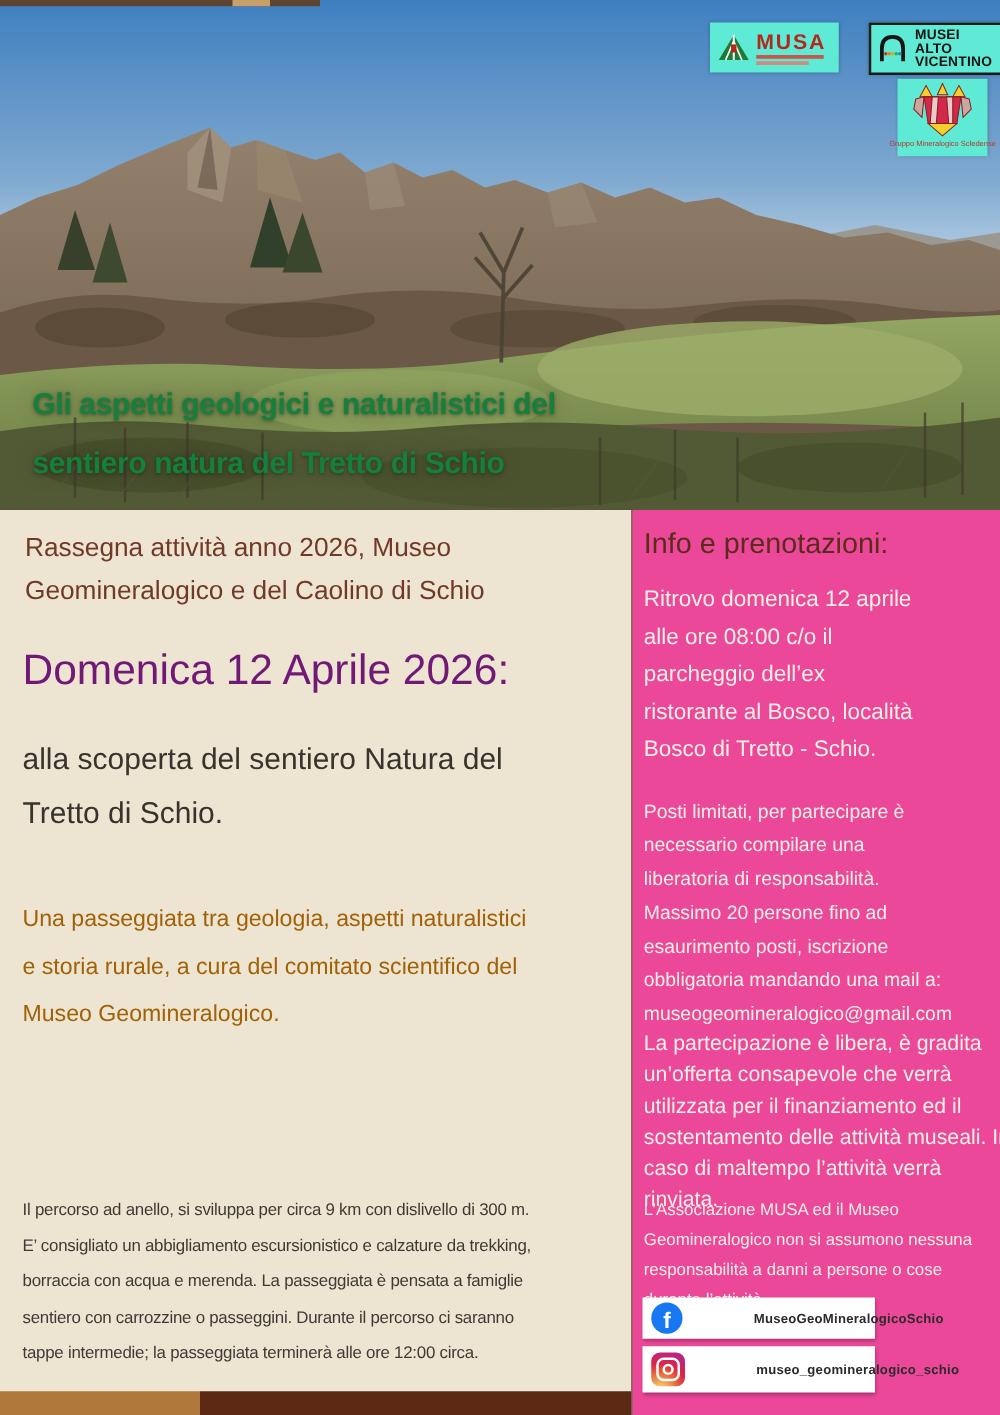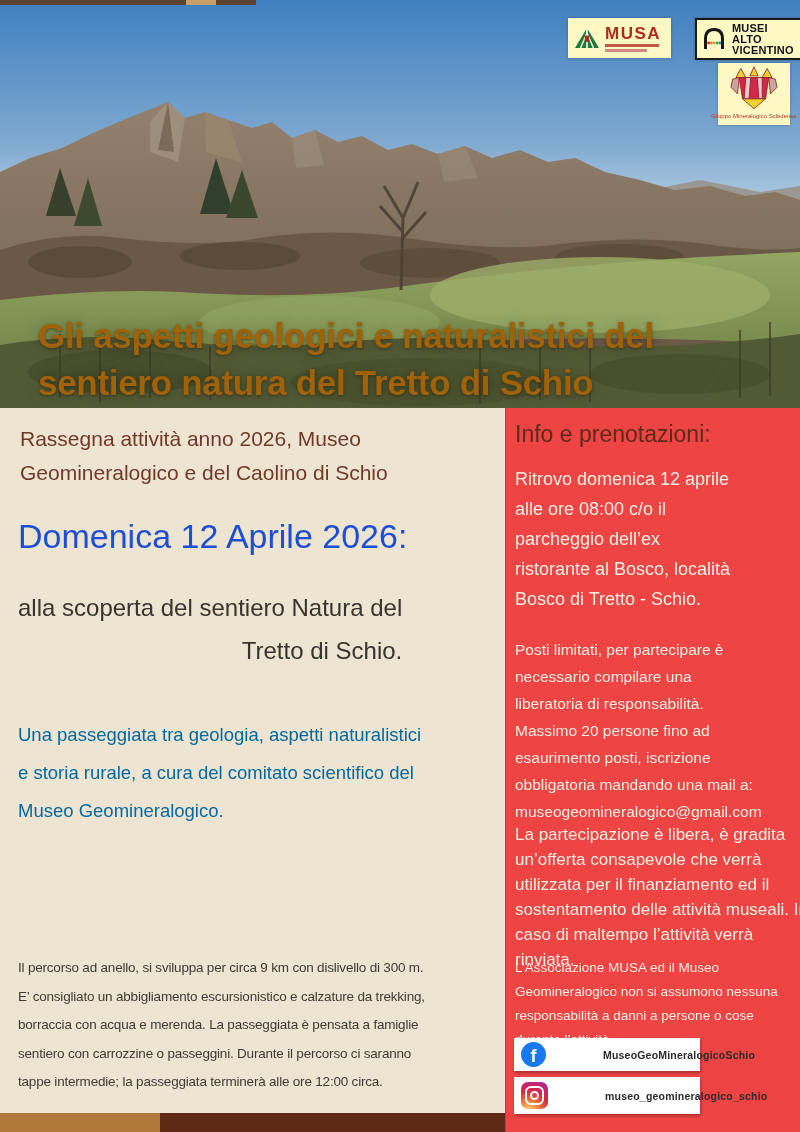--- a/index.html
+++ b/index.html
@@ -5,48 +5,48 @@
   html,body{margin:0;padding:0;background:#444;}
   .poster{position:relative;width:800px;height:1132px;margin:0 auto;overflow:hidden;
     font-family:"Liberation Sans",sans-serif;background:#ede4d2;}
 
   
   .hero{position:absolute;left:0;top:0;width:800px;height:408px;overflow:hidden;}
   .hero svg.scene{position:absolute;left:0;top:0;width:800px;height:408px;display:block;}
   .top-strip{position:absolute;left:0;top:0;width:256px;height:5px;background:#5f4431;}
   .top-strip .tan{position:absolute;left:186px;top:0;width:30px;height:5px;background:#c9a06a;}
 
-  .hero-title{position:absolute;left:26px;top:300px;margin:12px;color:#a16207;font-weight:700;
-    font-size:35px;line-height:47px;letter-spacing:-.3px;
+  .hero-title{position:absolute;left:26px;top:300px;margin:0;color:#15803d;font-weight:700;
+    font-size:24px;line-height:47px;letter-spacing:-.3px;
     text-shadow:0 1px 3px rgba(35,35,25,.55),0 0 16px rgba(0,0,0,.25);}
 
   
-  .logo{position:absolute;background:#fef9c3;box-sizing:border-box;box-shadow:0 0 3px rgba(0,0,0,.25);}
+  .logo{position:absolute;background:#5eead4;box-sizing:border-box;box-shadow:0 0 3px rgba(0,0,0,.25);}
   .logo-musa{left:568px;top:18px;width:103px;height:40px;display:flex;align-items:center;gap:5px;padding:3px 6px;}
   .musa-word{color:#b3281c;font-weight:700;font-size:17px;letter-spacing:1.5px;line-height:17px;display:block;}
   .musa-sub{display:block;height:3px;width:54px;background:#c4564a;margin-top:2px;}
   .musa-sub.s2{width:42px;margin-top:2px;background:#d08a82;}
 
   .logo-mav{left:695px;top:18px;width:110px;height:42px;border:2px solid #1a1a1a;display:flex;align-items:center;gap:5px;padding:2px 4px;}
   .mav-text div{font-size:11px;line-height:11px;font-weight:700;color:#111;letter-spacing:.2px;}
 
   .logo-gms{left:718px;top:63px;width:72px;height:62px;display:flex;flex-direction:column;align-items:center;justify-content:flex-start;padding:3px 2px 2px;}
   .gms-caption{font-size:6px;line-height:7px;color:#b3382a;white-space:nowrap;margin-top:1px;}
 
   
   .left-col{position:absolute;left:0;top:408px;width:505px;height:826px;background:#ede4d2;overflow:hidden;}
   .left-col .ln{white-space:nowrap;}
   .kicker{position:absolute;left:20px;top:14px;color:#713928;font-size:21px;line-height:34px;}
-  .date-heading{position:absolute;left:18px;top:108px;color:#1d4ed8;font-size:34px;line-height:40px;white-space:nowrap;font-weight:400;}
-  .subtitle{position:absolute;left:18px;top:178px;color:#38342d;font-size:24px;line-height:43px;text-align:right;}
-  .description{position:absolute;left:18px;top:308px;color:#0369a1;font-size:18.5px;line-height:38px;}
+  .date-heading{position:absolute;left:18px;top:108px;color:#701a75;font-size:34px;line-height:40px;white-space:nowrap;font-weight:400;}
+  .subtitle{position:absolute;left:18px;top:178px;color:#38342d;font-size:24px;line-height:43px;}
+  .description{position:absolute;left:18px;top:308px;color:#a16207;font-size:18.5px;line-height:38px;}
   .details{position:absolute;left:18px;top:546px;color:#3f3b34;font-size:13.5px;line-height:28.5px;letter-spacing:-.2px;}
 
   
-  .right-col{position:absolute;left:505px;top:408px;width:295px;height:724px;background:#ef4444;
+  .right-col{position:absolute;left:505px;top:408px;width:295px;height:724px;background:#ec4899;
     border-left:1px solid #6f6450;box-sizing:border-box;overflow:hidden;color:#f4efe3;}
   .right-col .ln{white-space:nowrap;}
   .info-heading{position:absolute;left:9px;top:12px;color:#5c2b1b;font-size:23px;line-height:28px;white-space:nowrap;font-weight:400;}
   .p-meeting{position:absolute;left:9px;top:56px;font-size:18px;line-height:30px;}
   .p-registration{position:absolute;left:9px;top:228px;font-size:15.5px;line-height:27px;}
   .p-donation{position:absolute;left:9px;top:414px;font-size:17px;line-height:25px;}
   .p-disclaimer{position:absolute;left:9px;top:548px;font-size:13.5px;line-height:24px;}
 
   .badge{position:absolute;left:8px;width:186px;background:#fff;display:flex;align-items:center;gap:9px;
     padding:4px 7px;box-sizing:border-box;box-shadow:1px 2px 3px rgba(0,0,0,.3);cursor:pointer;}

